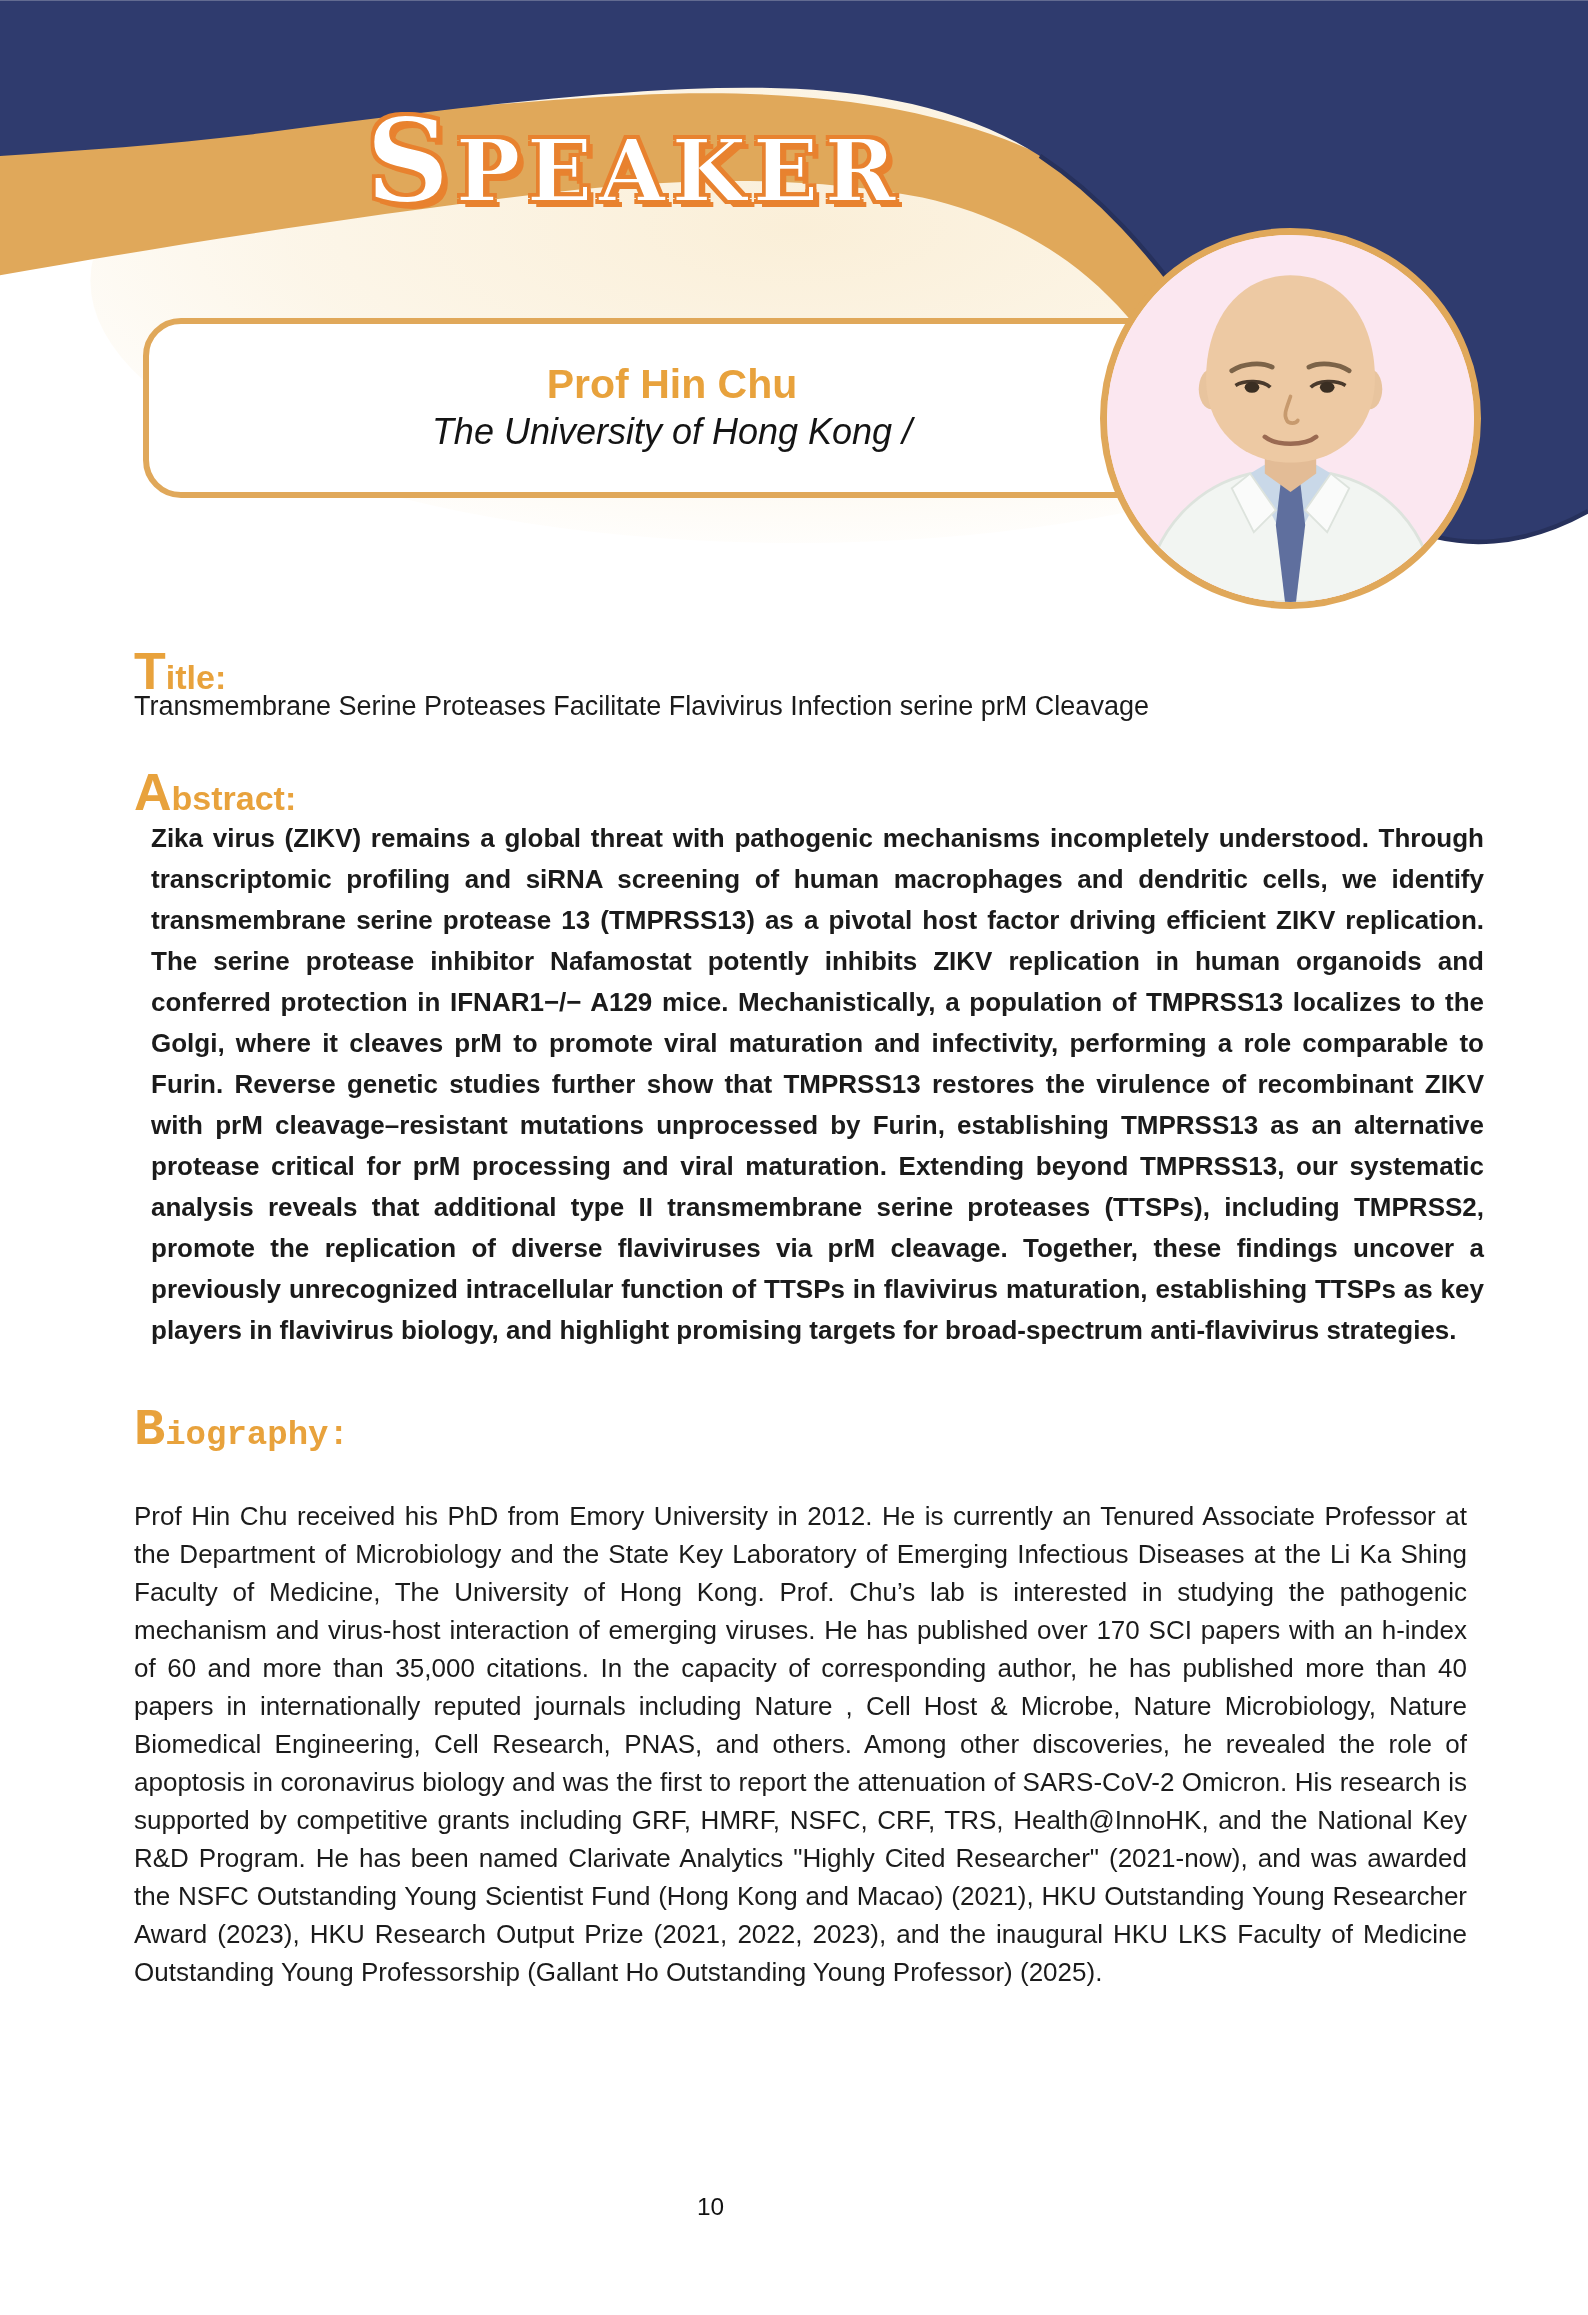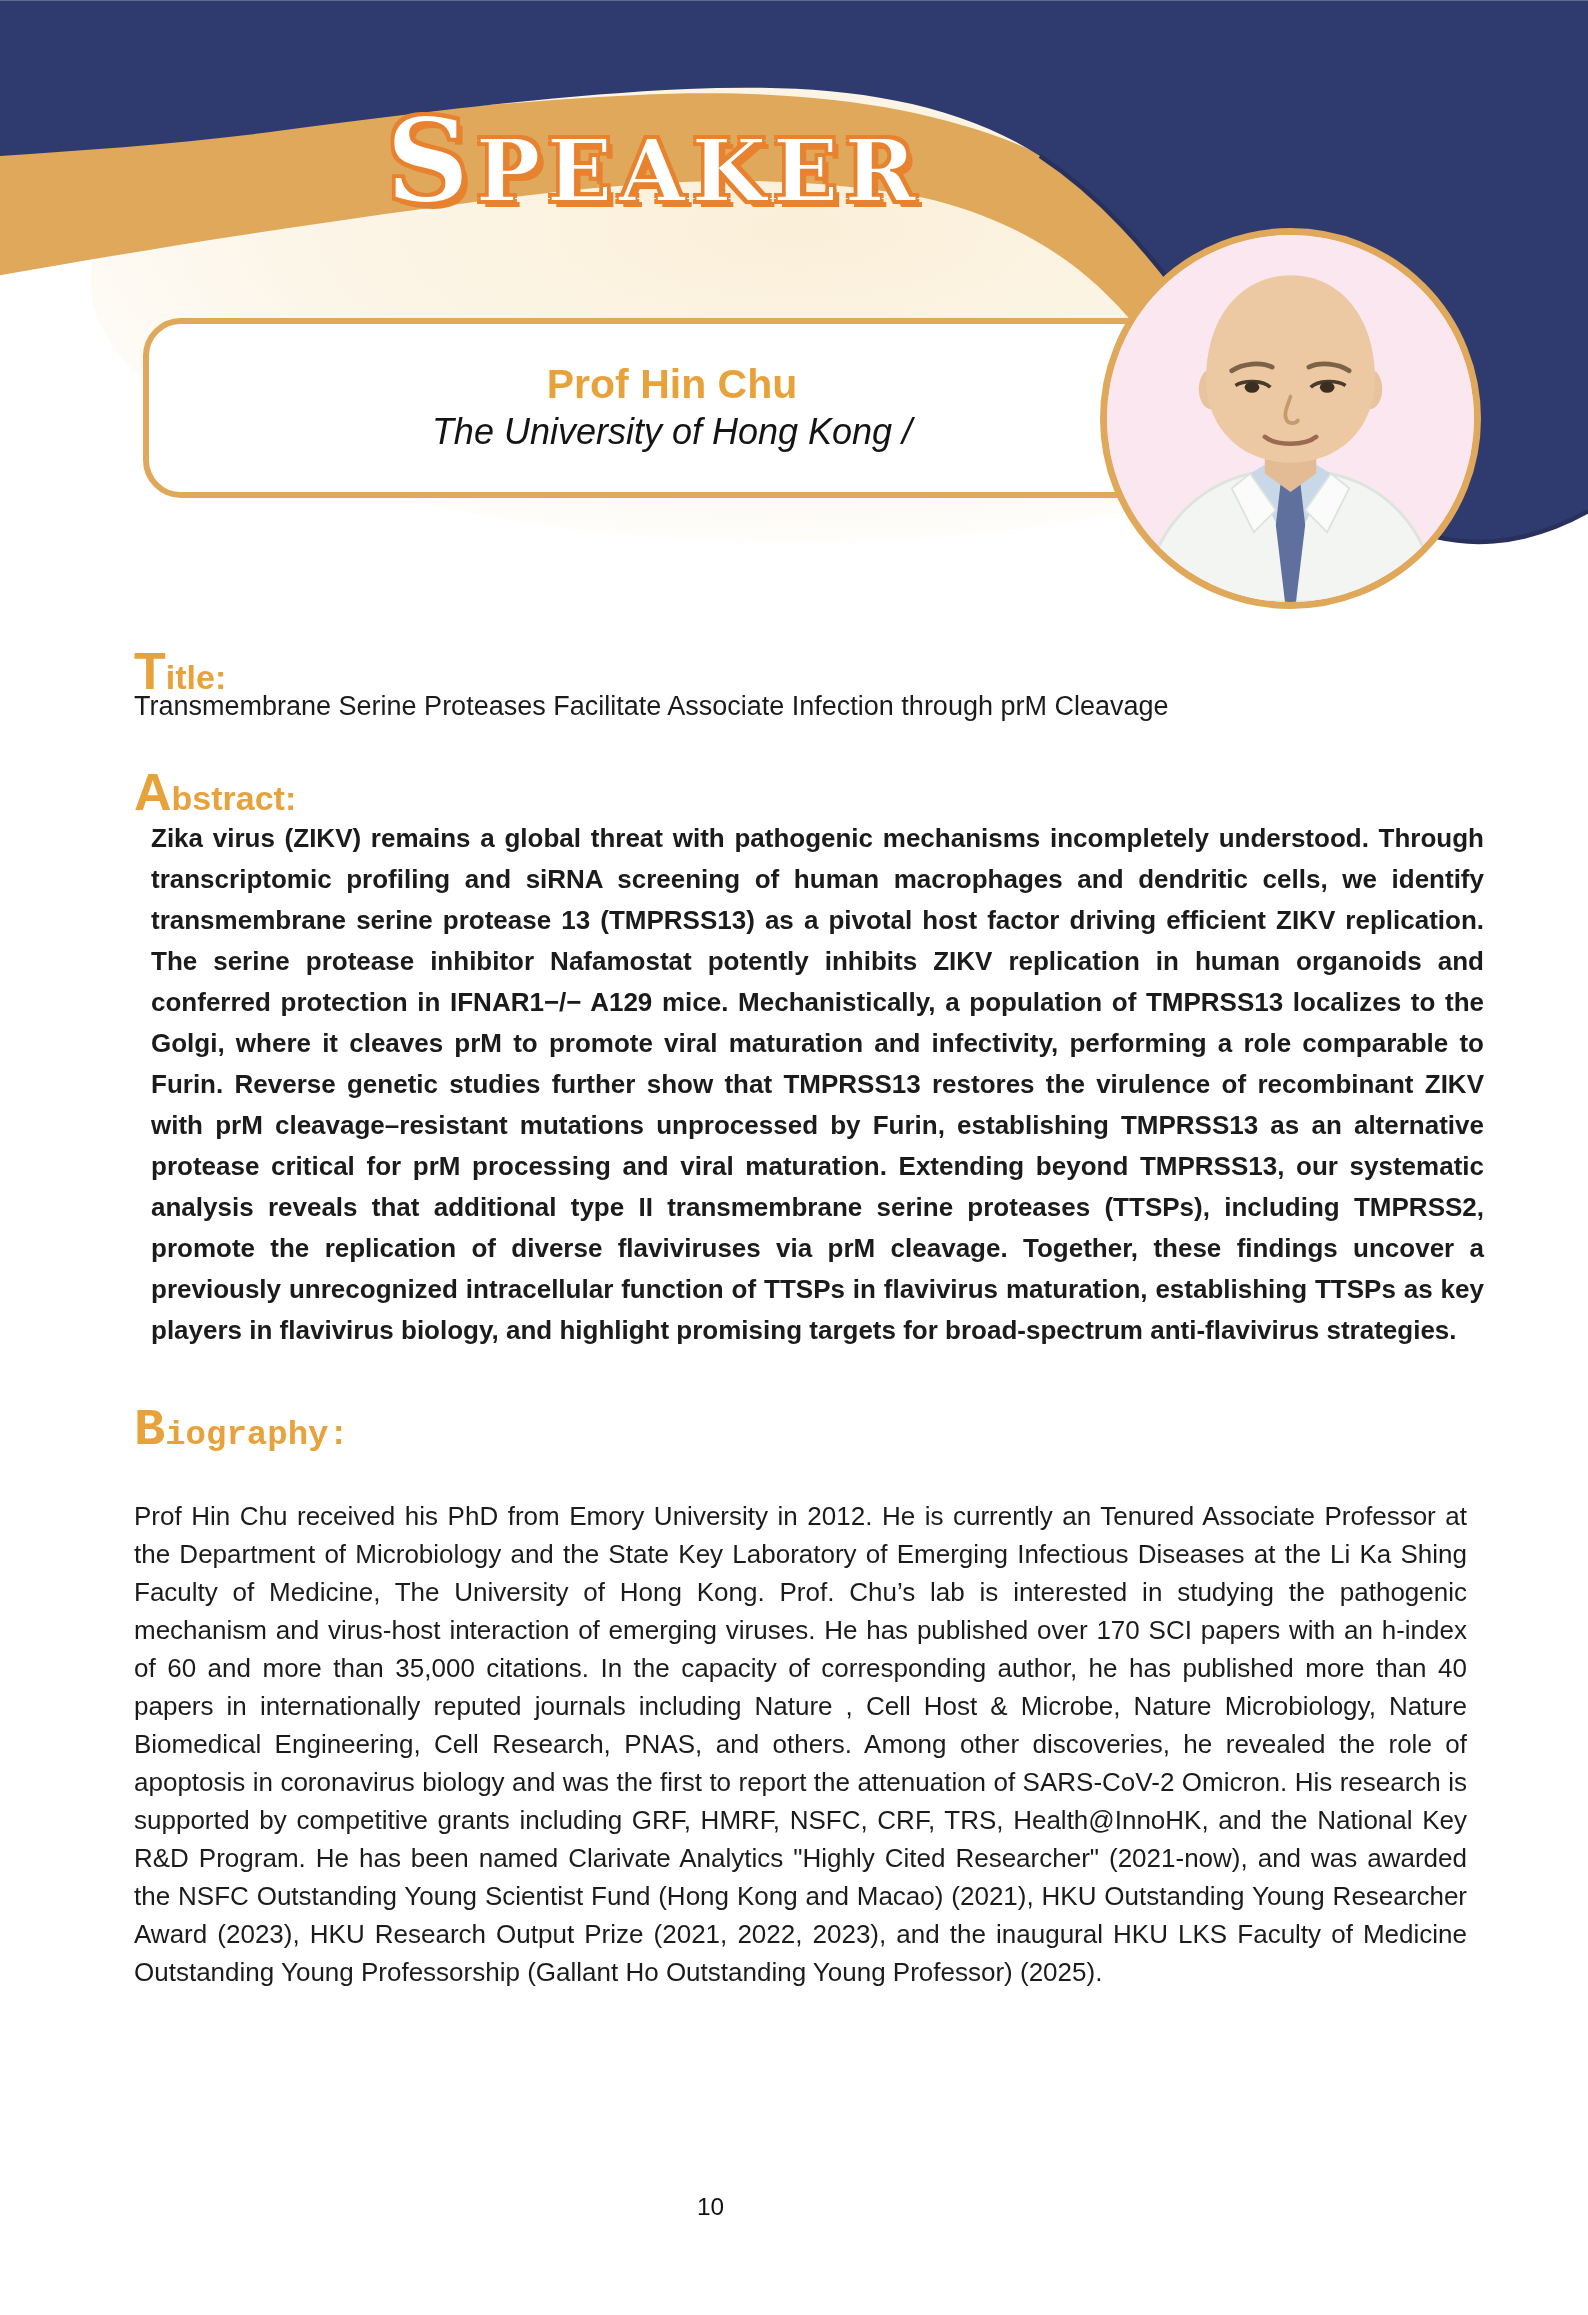--- a/index.html
+++ b/index.html
@@ -11,21 +11,20 @@
   
   #header-svg{position:absolute;top:0;left:0;width:1588px;height:905px;display:block;}
   .banner-title{
     position:absolute;top:71px;left:0;width:1268px;text-align:center;
     font-family:"DejaVu Serif",serif;font-weight:bold;
     font-size:86px;line-height:1.55;color:#ffffff;letter-spacing:6.3px;
     -webkit-text-stroke:1.8px #E8822F;
     text-shadow:-2.7px -2.7px 0 #E8822F,2.7px -2.7px 0 #E8822F,-2.7px 2.7px 0 #E8822F,
                  2.7px 2.7px 0 #E8822F,5.4px 6.3px 0 #E8822F;
     z-index:3;
-    padding-left:20px;
   }
   .banner-title::first-letter{font-size:116px;}
   
   .speaker-card{
     position:absolute;left:143px;top:318px;width:1046px;height:168px;
     background:#ffffff;border:6.3px solid #E0A85A;border-radius:38px;
     z-index:2;display:flex;flex-direction:column;justify-content:center;
     align-items:center;text-align:center;
   }
   .speaker-name{font-size:41px;font-weight:bold;color:#E8A23C;line-height:1.15;}
@@ -140,21 +139,21 @@
       <ellipse cx="120" cy="83" rx="4" ry="3" fill="#3A2E22"></ellipse>
 
       <path d="M 100,88 C 98,94 96,98 98,101 C 99,103 103,103 104,101" stroke="#C79A6E" stroke-width="2" fill="none" stroke-linecap="round"></path>
 
       <path d="M 86,110 C 92,115 108,115 114,110" stroke="#9A6A52" stroke-width="2.5" fill="none" stroke-linecap="round"></path>
     </svg>
   </div>
 
   <div class="content" style="top:626px;height:1447px;">
     <div class="sec-h pos-title-h">Title:</div>
-    <div class="title-text pos-title-t">Transmembrane Serine Proteases Facilitate Associate Infection through prM Cleavage</div>
+    <div class="title-text pos-title-t">Transmembrane Serine Proteases Facilitate Flavivirus Infection serine prM Cleavage</div>
 
     <div class="sec-h pos-abs-h">Abstract:</div>
     <div class="para abstract pos-abs-t">Zika virus (ZIKV) remains a global threat with pathogenic mechanisms incompletely understood. Through transcriptomic profiling and siRNA screening of human macrophages and dendritic cells, we identify transmembrane serine protease 13 (TMPRSS13) as a pivotal host factor driving efficient ZIKV replication. The serine protease inhibitor Nafamostat potently inhibits ZIKV replication in human organoids and conferred protection in IFNAR1−/− A129 mice. Mechanistically, a population of TMPRSS13 localizes to the Golgi, where it cleaves prM to promote viral maturation and infectivity, performing a role comparable to Furin. Reverse genetic studies further show that TMPRSS13 restores the virulence of recombinant ZIKV with prM cleavage–resistant mutations unprocessed by Furin, establishing TMPRSS13 as an alternative protease critical for prM processing and viral maturation. Extending beyond TMPRSS13, our systematic analysis reveals that additional type II transmembrane serine proteases (TTSPs), including TMPRSS2, promote the replication of diverse flaviviruses via prM cleavage. Together, these findings uncover a previously unrecognized intracellular function of TTSPs in flavivirus maturation, establishing TTSPs as key players in flavivirus biology, and highlight promising targets for broad-spectrum anti-flavivirus strategies.</div>
 
     <div class="sec-h pos-bio-h">Biography:</div>
     <div class="para bio pos-bio-t">Prof Hin Chu received his PhD from Emory University in 2012. He is currently an Tenured Associate Professor at the Department of Microbiology and the State Key Laboratory of Emerging Infectious Diseases at the Li Ka Shing Faculty of Medicine, The University of Hong Kong. Prof. Chu’s lab is interested in studying the pathogenic mechanism and virus-host interaction of emerging viruses. He has published over 170 SCI papers with an h-index of 60 and more than 35,000 citations. In the capacity of corresponding author, he has published more than 40 papers in internationally reputed journals including Nature , Cell Host &amp; Microbe, Nature Microbiology, Nature Biomedical Engineering, Cell Research, PNAS, and others. Among other discoveries, he revealed the role of apoptosis in coronavirus biology and was the first to report the attenuation of SARS-CoV-2 Omicron. His research is supported by competitive grants including GRF, HMRF, NSFC, CRF, TRS, Health@InnoHK, and the National Key R&amp;D Program. He has been named Clarivate Analytics "Highly Cited Researcher" (2021-now), and was awarded the NSFC Outstanding Young Scientist Fund (Hong Kong and Macao) (2021), HKU Outstanding Young Researcher Award (2023), HKU Research Output Prize (2021, 2022, 2023), and the inaugural HKU LKS Faculty of Medicine Outstanding Young Professorship (Gallant Ho Outstanding Young Professor) (2025).</div>
   </div>
 
   <div class="page-number">10</div>
 

